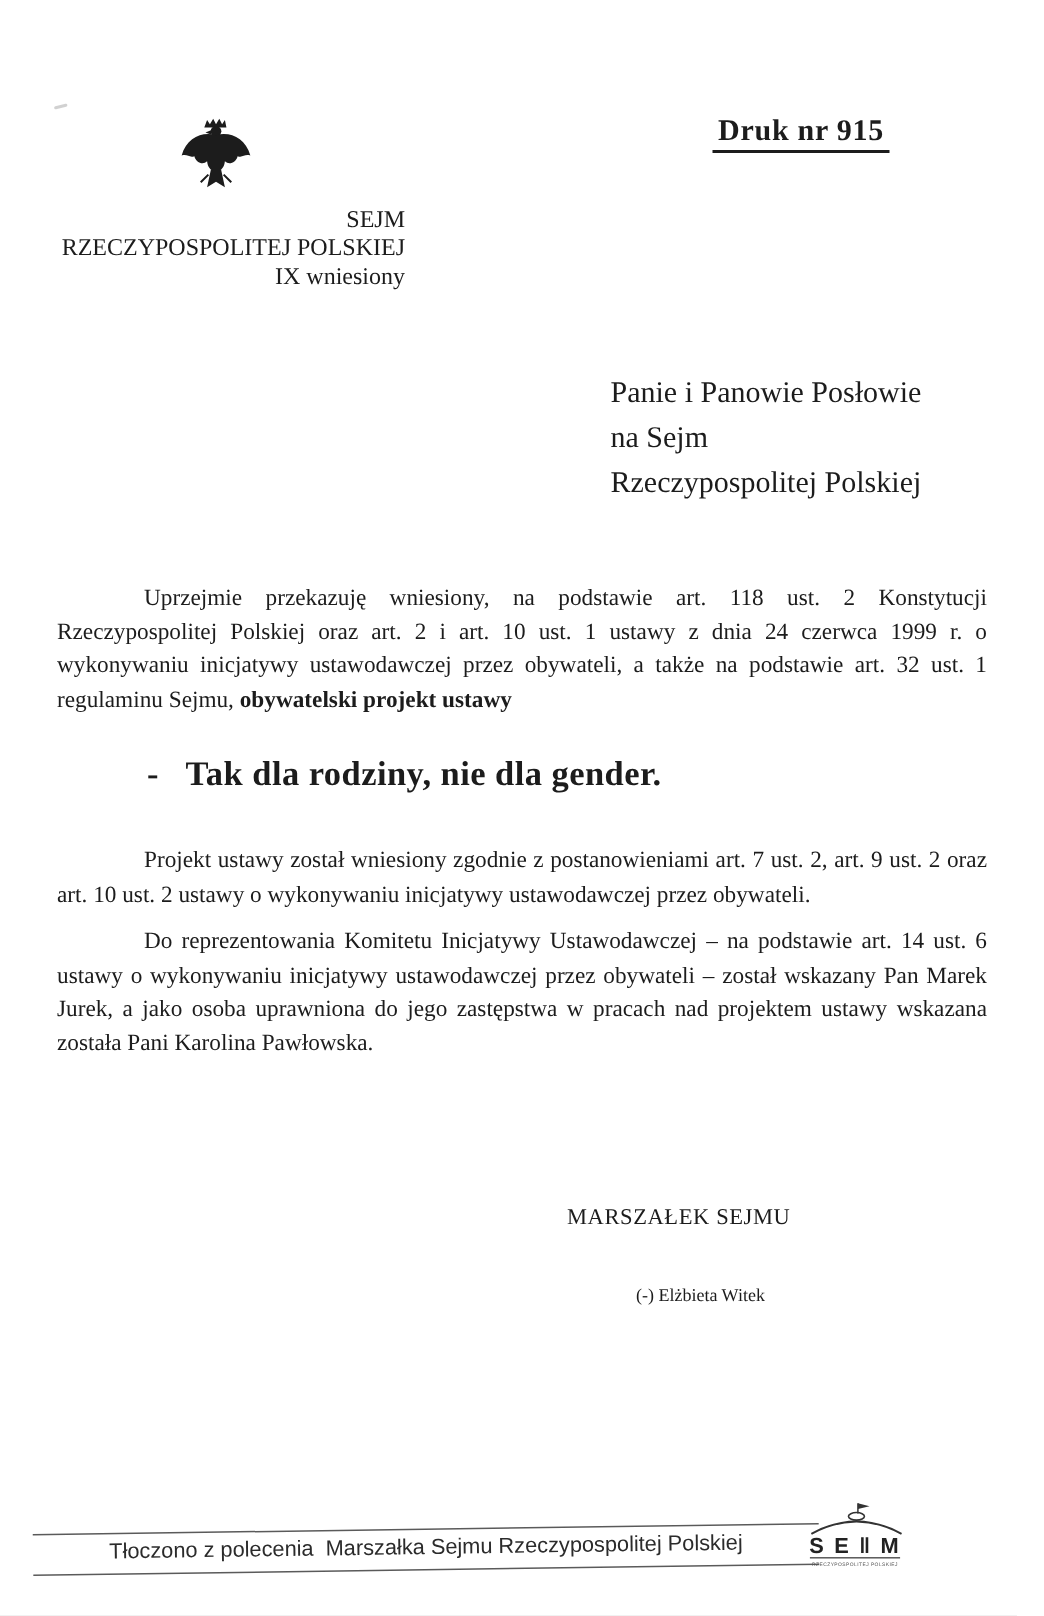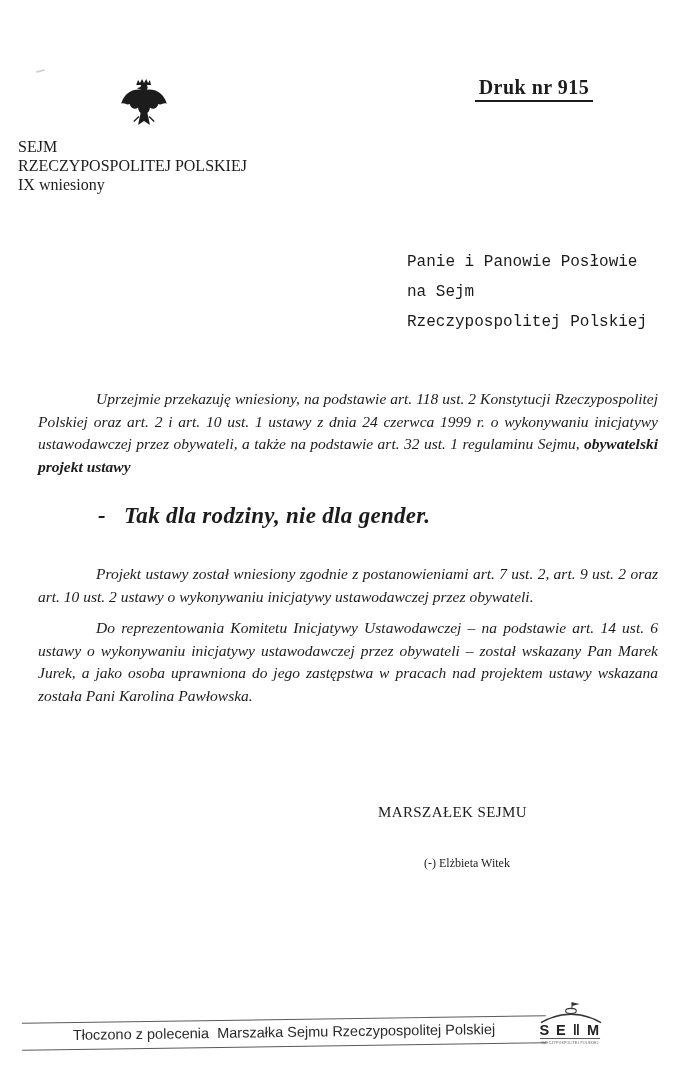--- a/index.html
+++ b/index.html
@@ -8,41 +8,41 @@
     width:696px;height:1077px;
     background:#ffffff;
     overflow:hidden;
     font-family:"Liberation Serif", serif;
     color:#1c1c1c;
     margin:0 auto;
   }
   
   .header-left{
     position:absolute;left:18px;top:74px;width:252px;
-    text-align:left;line-height:19px;font-size:16px;
+    text-align:right;line-height:19px;font-size:16px;
   }
   .eagle{display:block;margin:0 auto 7px auto;}
   .header-right{
     position:absolute;left:408px;top:76px;width:252px;text-align:center;
   }
   .druk-nr{
     display:inline-block;
     font-size:20px;font-weight:bold;letter-spacing:.5px;
     border-bottom:2.5px solid #1c1c1c;padding:0 4px 1px 4px;
   }
   .doc-date{font-size:16px;margin-top:4px;}
   
   .addressee{
     position:absolute;left:407px;top:247px;
-    font-size:16px;line-height:30px;font-family:Liberation Mono, monospace;
+    font-size:20px;line-height:30px;
   }
   
   .body-text{
     position:absolute;left:38px;top:388px;width:620px;
-    font-size:15.5px;line-height:22.6px;text-align:justify;font-style:italic;
+    font-size:15.5px;line-height:22.6px;text-align:justify;
   }
   .body-text p{margin:0;text-indent:58px;}
   .body-text p.p2{margin-bottom:9px;margin-top:29px;}
   .doc-title{
     font-size:23px;font-weight:bold;
     margin:27px 0 35px 60px;
     white-space:pre;letter-spacing:.3px;
   }
   .bold{font-weight:bold;}
   

